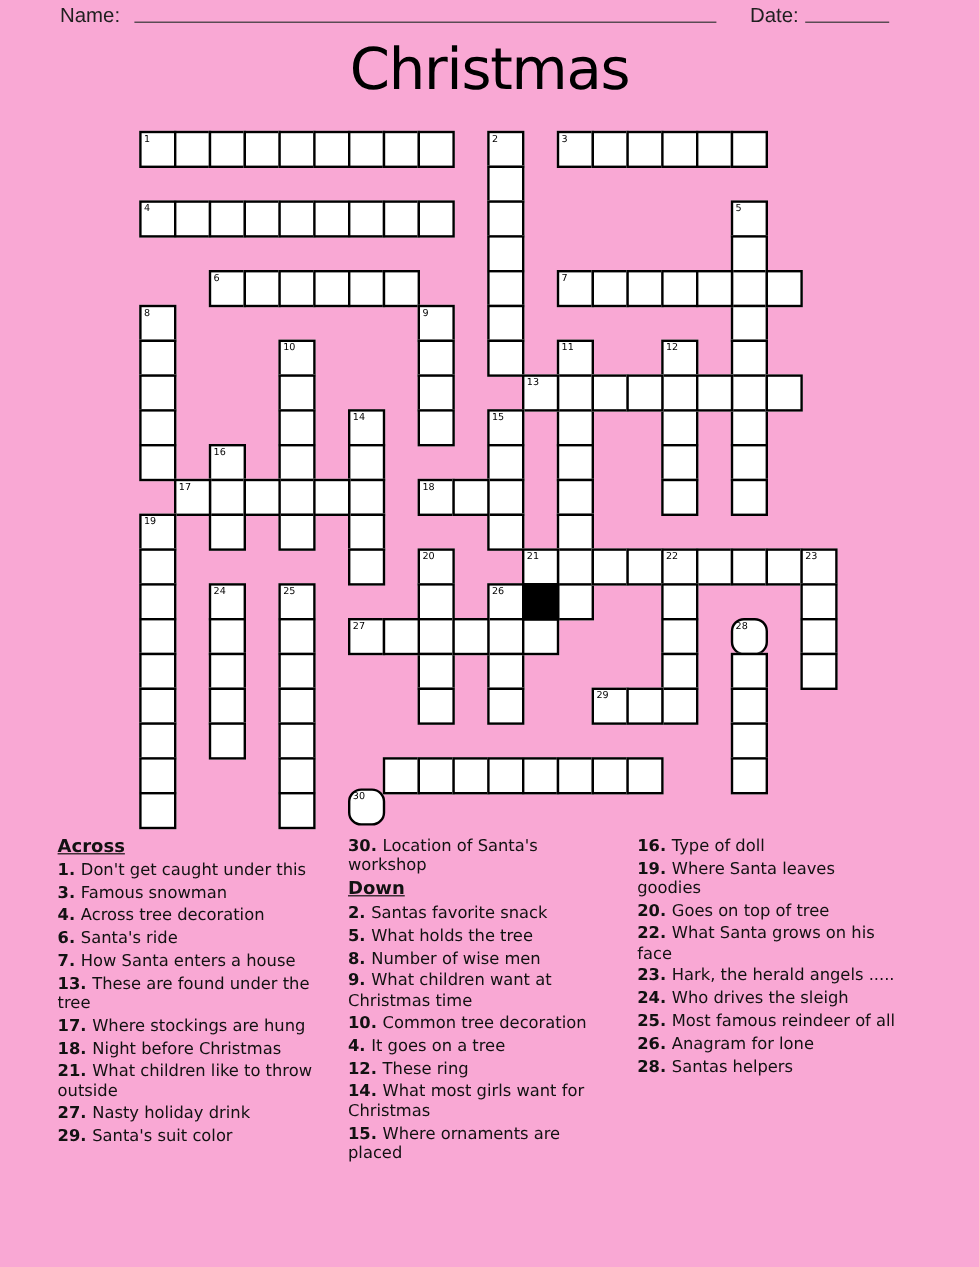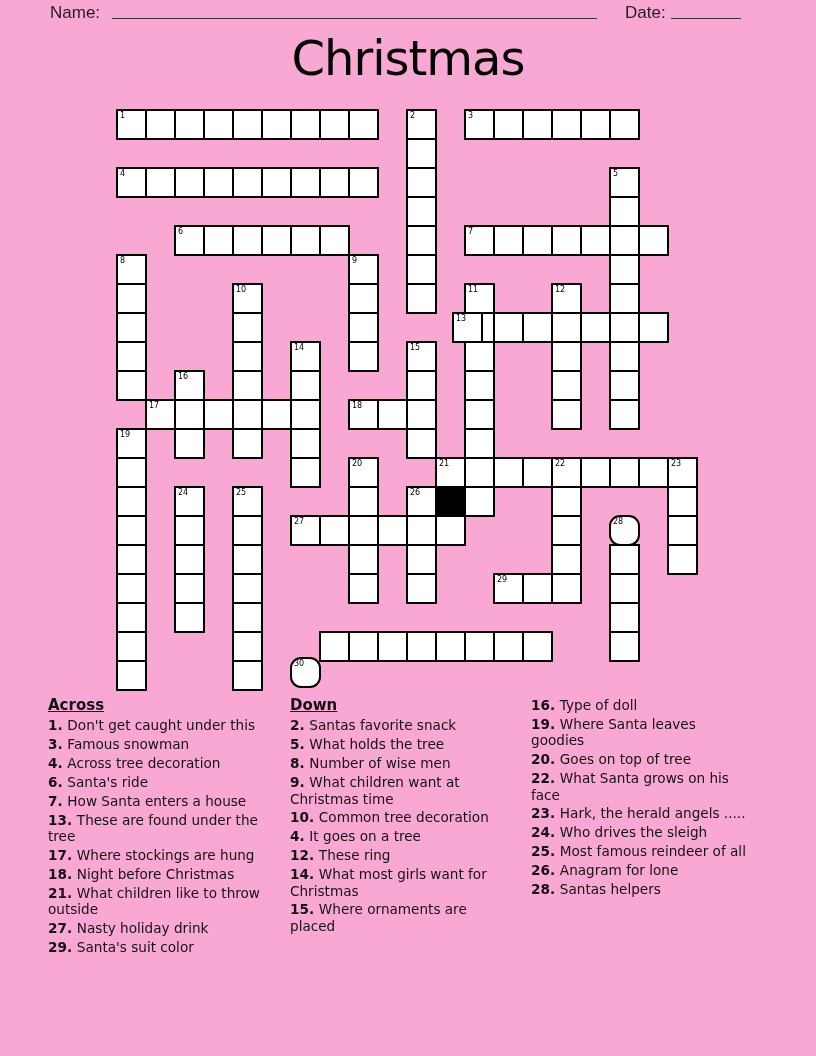--- a/index.html
+++ b/index.html
@@ -145,21 +145,21 @@
       <div class="cell" style="left: 348px; top: 319px;"></div>
       <div class="cell" style="left: 348px; top: 348px;"></div>
       <div class="cell" style="left: 348px; top: 377px;"></div>
       <div class="cell" style="left: 435px; top: 174px;">
         <span class="cellnum">12</span>
       </div>
       <div class="cell" style="left: 435px; top: 203px;"></div>
       <div class="cell" style="left: 435px; top: 232px;"></div>
       <div class="cell" style="left: 435px; top: 261px;"></div>
       <div class="cell" style="left: 435px; top: 290px;"></div>
-      <div class="cell" style="left: 336px; top: 203px; padding-left: 16px;">
+      <div class="cell" style="left: 319px; top: 203px; padding-left: 16px;">
         <span class="cellnum">13</span>
       </div>
       <div class="cell" style="left: 377px; top: 203px;"></div>
       <div class="cell" style="left: 406px; top: 203px;"></div>
       <div class="cell" style="left: 464px; top: 203px;"></div>
       <div class="cell" style="left: 522px; top: 203px;"></div>
       <div class="cell" style="left: 174px; top: 232px;">
         <span class="cellnum">14</span>
       </div>
       <div class="cell" style="left: 174px; top: 261px;"></div>
@@ -286,20 +286,21 @@
       <div class="clue"><span class="clue-num">6. </span><span>Santa's ride</span></div>
       <div class="clue"><span class="clue-num">7. </span><span>How Santa enters a house</span></div>
       <div class="clue"><span class="clue-num">13. </span><span>These are found under the tree</span></div>
       <div class="clue"><span class="clue-num">17. </span><span>Where stockings are hung</span></div>
       <div class="clue"><span class="clue-num">18. </span><span>Night before Christmas</span></div>
       <div class="clue"><span class="clue-num">21. </span><span>What children like to throw outside</span></div>
       <div class="clue"><span class="clue-num">27. </span><span>Nasty holiday drink</span></div>
       <div class="clue"><span class="clue-num">29. </span><span>Santa's suit color</span></div>
     </div>
   <div class="clue-col" id="clues-col-2">
+      <div class="clue"><span class="clue-num">30. </span><span>Location of Santa's workshop</span></div>
       <div class="clue-heading">Down</div>
       <div class="clue"><span class="clue-num">2. </span><span>Santas favorite snack</span></div>
       <div class="clue"><span class="clue-num">5. </span><span>What holds the tree</span></div>
       <div class="clue"><span class="clue-num">8. </span><span>Number of wise men</span></div>
       <div class="clue"><span class="clue-num">9. </span><span>What children want at Christmas time</span></div>
       <div class="clue"><span class="clue-num">10. </span><span>Common tree decoration</span></div>
       <div class="clue"><span class="clue-num">4. </span><span>It goes on a tree</span></div>
       <div class="clue"><span class="clue-num">12. </span><span>These ring</span></div>
       <div class="clue"><span class="clue-num">14. </span><span>What most girls want for Christmas</span></div>
       <div class="clue"><span class="clue-num">15. </span><span>Where ornaments are placed</span></div>

